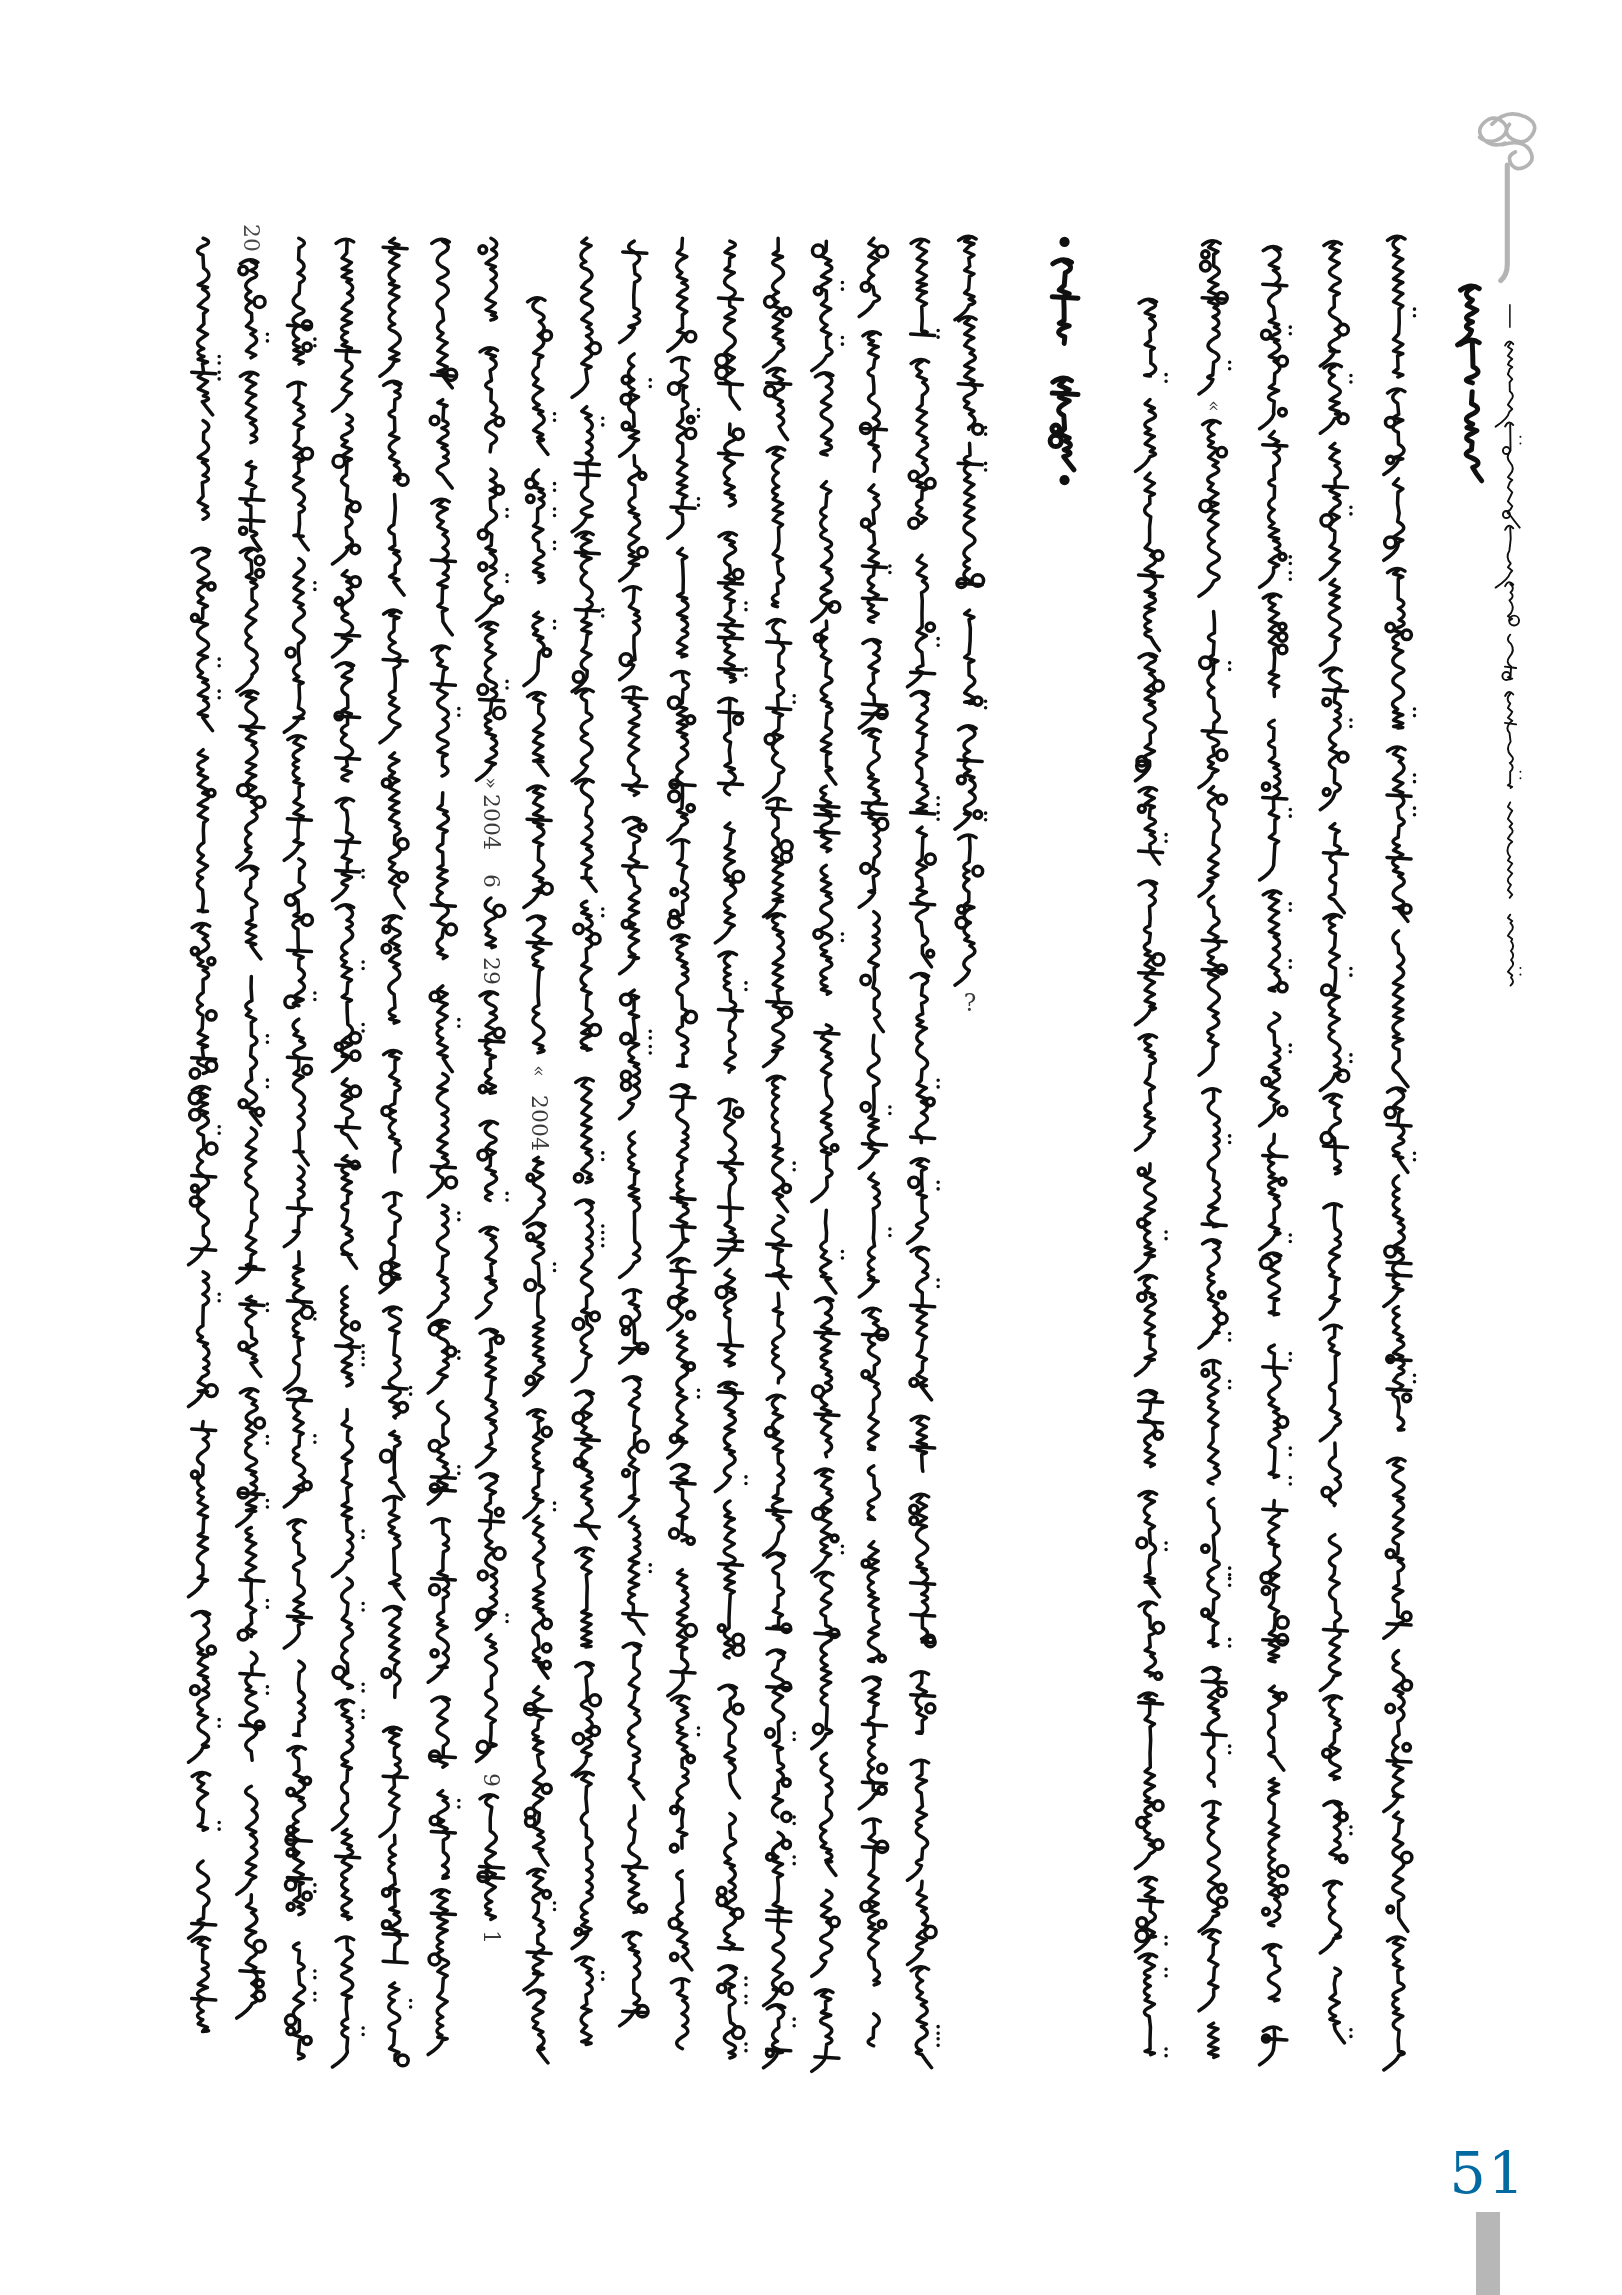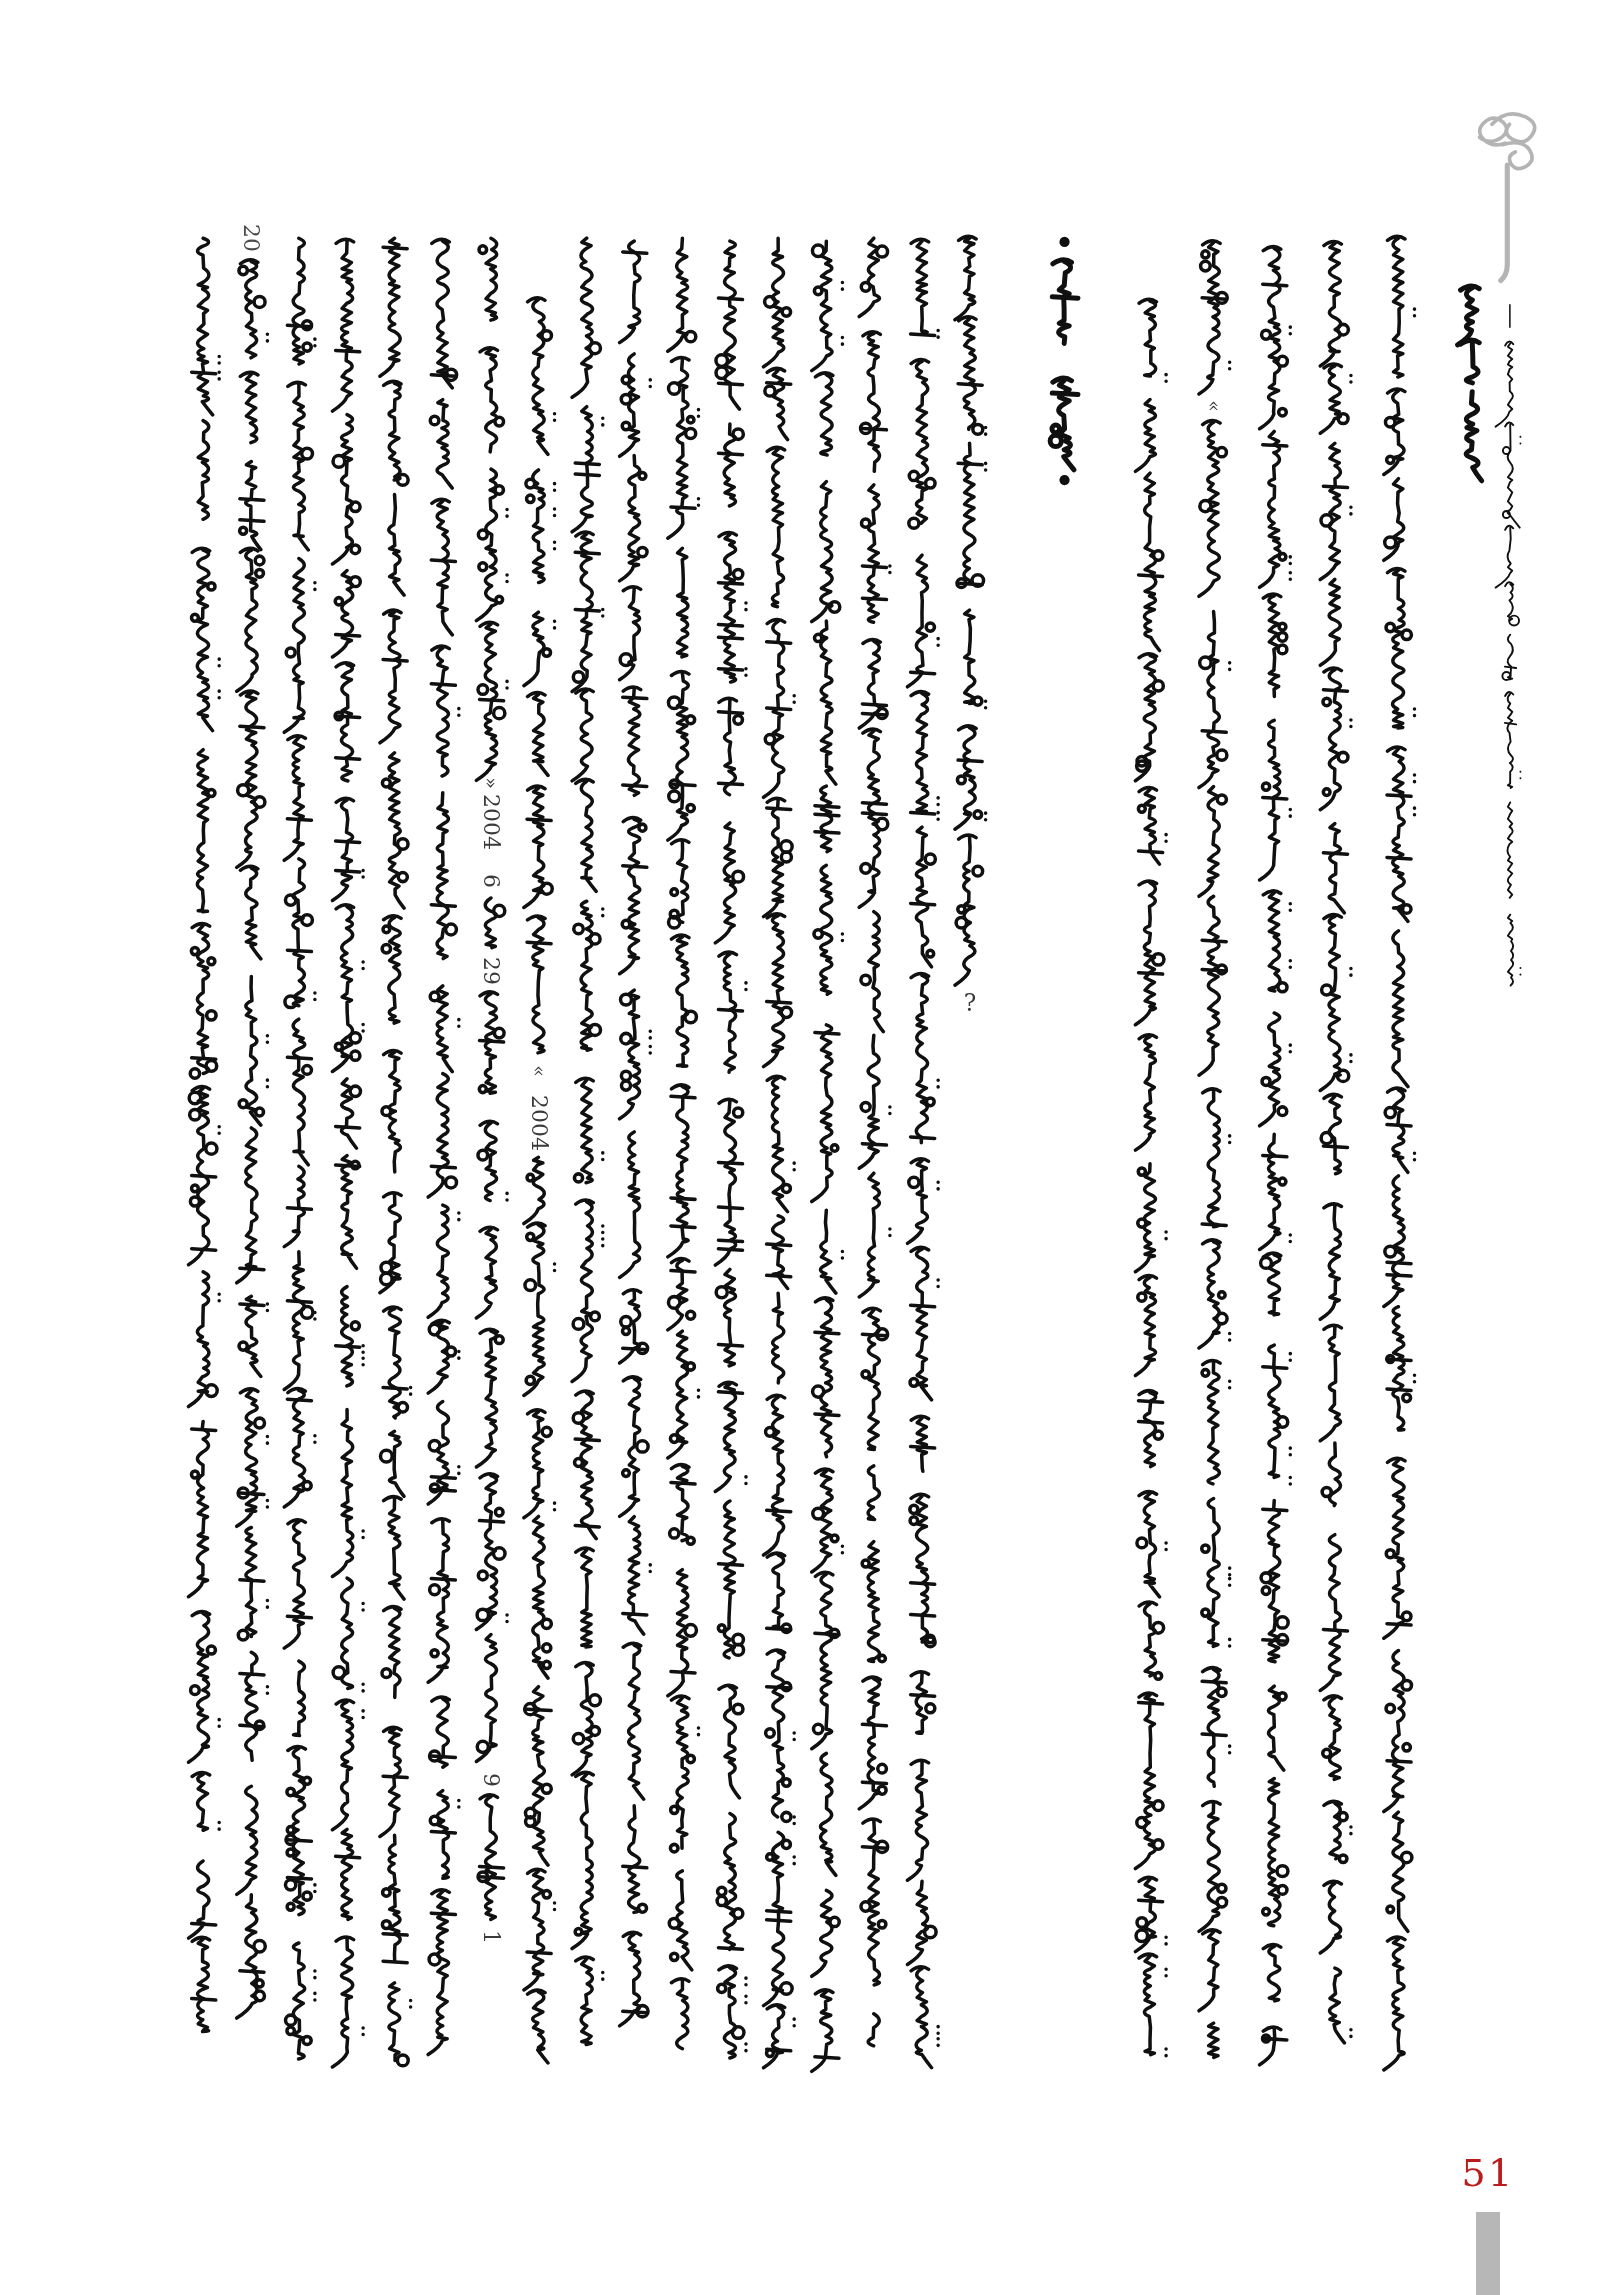--- a/index.html
+++ b/index.html
@@ -18,22 +18,22 @@
     color:#3a3a3a;
     white-space:nowrap;
     line-height:1;
   }
   .marker.rot{transform:translate(-50%,-50%) rotate(90deg);}
   .pagenum{
     position:absolute;
     left:1488px;top:2173px;
     transform:translate(-50%,-50%);
     font-family:"DejaVu Serif", serif;
-    font-size:38px;
-    color:#b91c1c;
+    font-size:57px;
+    color:#0369a1;
     letter-spacing:2.2px;
   }
   .corner-bar{
     position:absolute;
     left:1476px;top:2212px;
     width:24px;height:83px;
     background:#b7b7b7;
   }
   .dash-marker{
     position:absolute;

